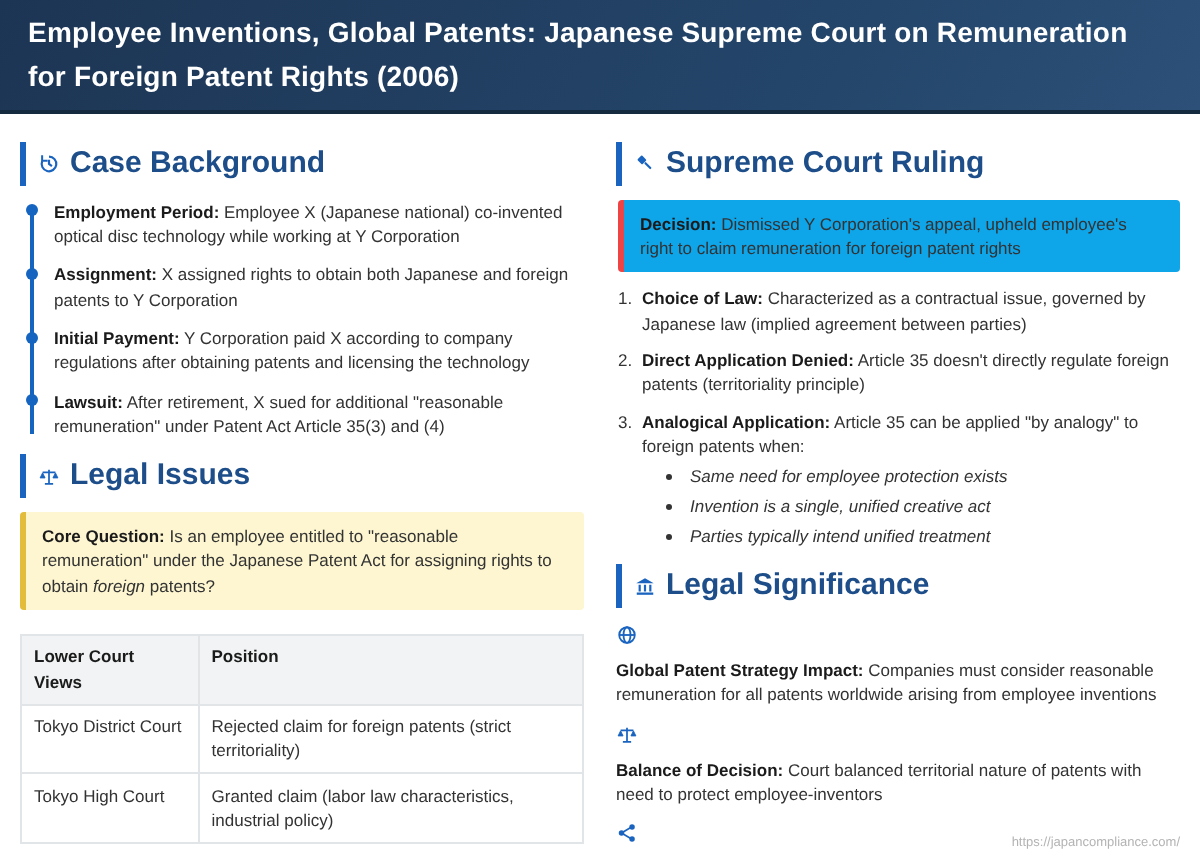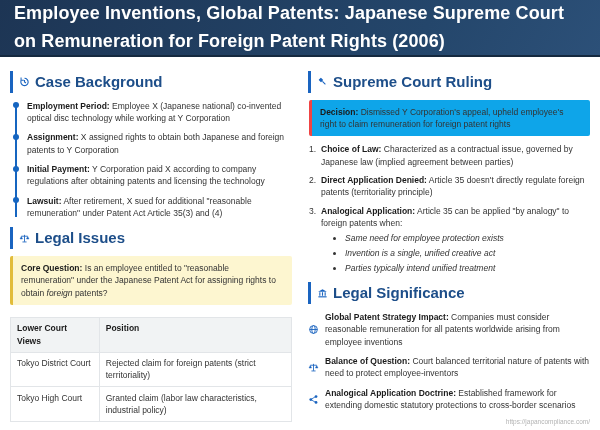--- a/index.html
+++ b/index.html
@@ -2,21 +2,21 @@
 <html><head>
 <meta charset="utf-8">
 <style>
   * { margin:0; padding:0; box-sizing:border-box; }
   html,body { width:600px; height:430px; overflow:hidden; background:#fff;
     font-family:"Liberation Sans", sans-serif; font-size:8.5px; color:#333; line-height:1.45; }
 
   
   .header { height:57px; background:linear-gradient(120deg,#1d3554 0%, #24466b 70%, #2c5078 100%);
     padding:8px 14px; border-bottom:2px solid #15293f; display:flex; align-items:center; }
-  .header h1 { color:#ffffff; font-size:18px; line-height:1.55; font-weight:bold; letter-spacing:.1px; }
+  .header h1 { color:#ffffff; font-size:14px; line-height:1.55; font-weight:bold; letter-spacing:.1px; }
 
   
   .main { display:flex; gap:16px; padding:6px 10px 0 10px; }
   .col { flex:1 1 0; min-width:0; }
 
   
   .sec-head { display:flex; align-items:center; gap:5px; border-left:3px solid #1a64c0;
     padding-left:6px; margin:8px 0 7px 0; color:#1d4e89; font-weight:bold; font-size:15px; }
   .sec-head svg { width:11px; height:11px; color:#1a64c0; flex:0 0 auto; }
 
@@ -46,21 +46,21 @@
   .kq-head { font-weight:bold; color:#1b1b1b; margin:8px 0 4px 0; }
   .kq { padding-left:7px; margin-bottom:3px; }
 
   
   .step { position:relative; padding-left:13px; margin-bottom:6px; }
   .step .num { position:absolute; left:1px; }
   .sub-bullets { margin:3px 0 0 0; padding-left:24px; list-style:disc;font-style:italic; }
   .sub-bullets li { margin-bottom:2.5px; }
 
   
-  .sig { display:flex; gap:6px; align-items:center; margin-bottom:7px; }
+  .sig { display:flex; gap:6px; align-items:flex-start; margin-bottom:7px;flex-direction:column; }
   .sig svg { width:11px; height:11px; color:#1a64c0; flex:0 0 auto; margin-top:1px; }
 
   .footer-url { position:absolute; right:10px; bottom:4px; font-size:6.5px; color:#b3b3b3; }
 </style>
 </head>
 <body>
 
 <div class="header">
   <h1>Employee Inventions, Global Patents: Japanese Supreme Court on Remuneration for Foreign Patent Rights (2006)</h1>
 </div>
@@ -180,21 +180,21 @@
           <ellipse cx="12" cy="12" rx="3.8" ry="8.5"></ellipse>
       </svg>
       <div><b>Global Patent Strategy Impact:</b><span> Companies must consider reasonable remuneration for all patents worldwide arising from employee inventions</span></div>
     </div>
 
     <div class="sig">
       <svg viewBox="0 0 24 24" fill="none" stroke="currentColor" stroke-width="1.9">
         <path d="M12 4v15M7.5 19.5h9M5 7h14"></path>
         <path d="M5 7.5L2.3 13h5.4zM19 7.5L16.3 13h5.4z" fill="currentColor" stroke-width="1"></path>
       </svg>
-      <div><b>Balance of Question:</b><span> Court balanced territorial nature of patents with need to protect employee-inventors</span></div>
+      <div><b>Balance of Decision:</b><span> Court balanced territorial nature of patents with need to protect employee-inventors</span></div>
     </div>
 
     <div class="sig">
       <svg viewBox="0 0 24 24" fill="currentColor">
         <path d="M6 12L17 5.5M6 12l11 6.5" stroke="currentColor" stroke-width="1.8"></path>
         <circle cx="6" cy="12" r="3"></circle>
           <circle cx="17.5" cy="5.5" r="3"></circle>
           <circle cx="17.5" cy="18.5" r="3"></circle>
       </svg>
       <div><b>Analogical Application Doctrine:</b><span> Established framework for extending domestic statutory protections to cross-border scenarios</span></div>

